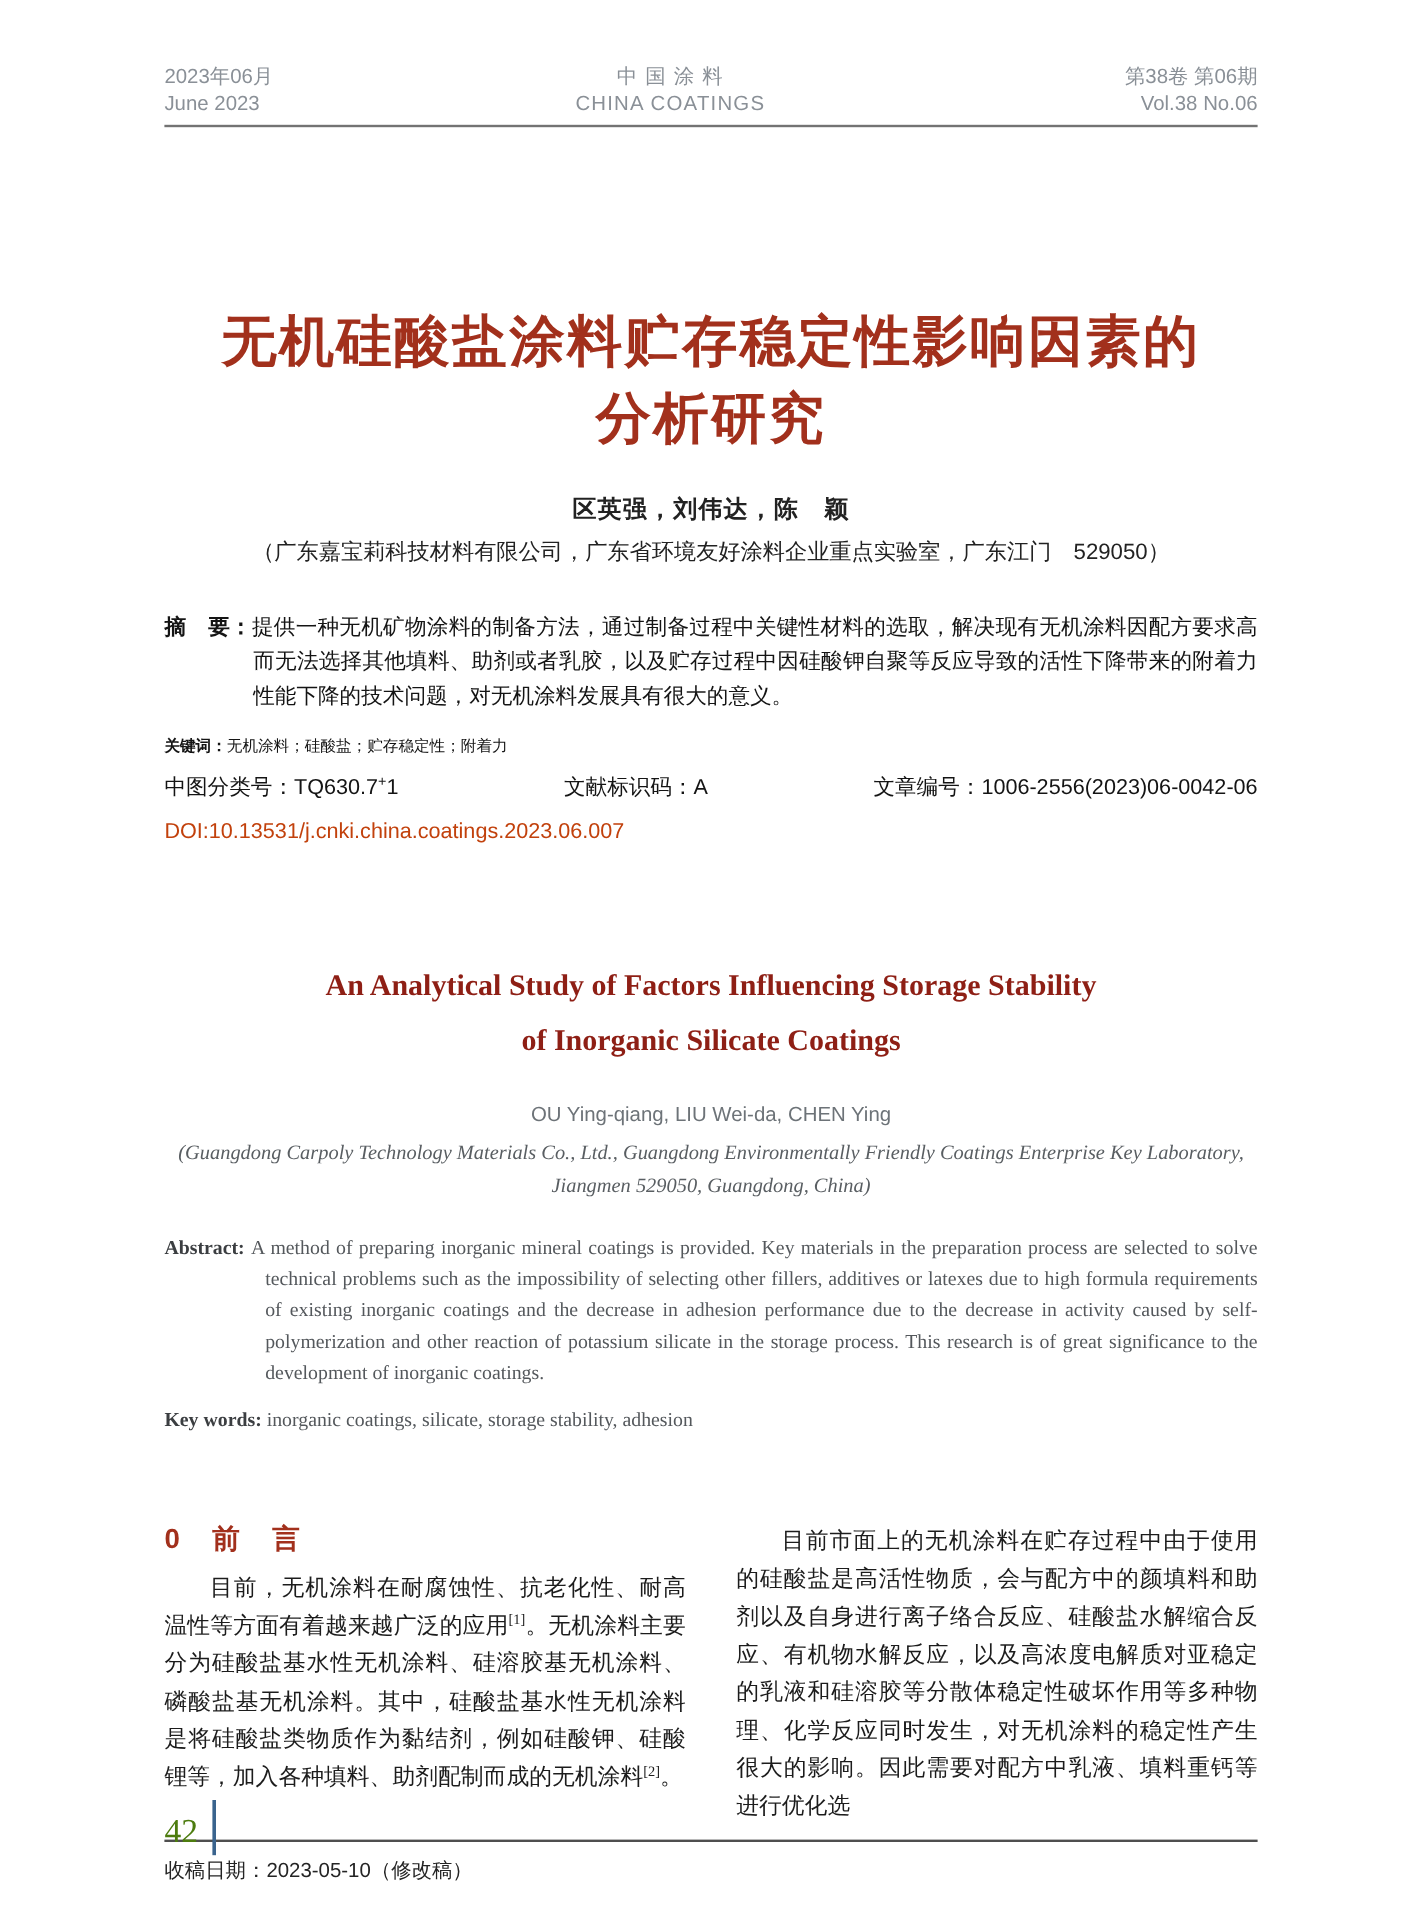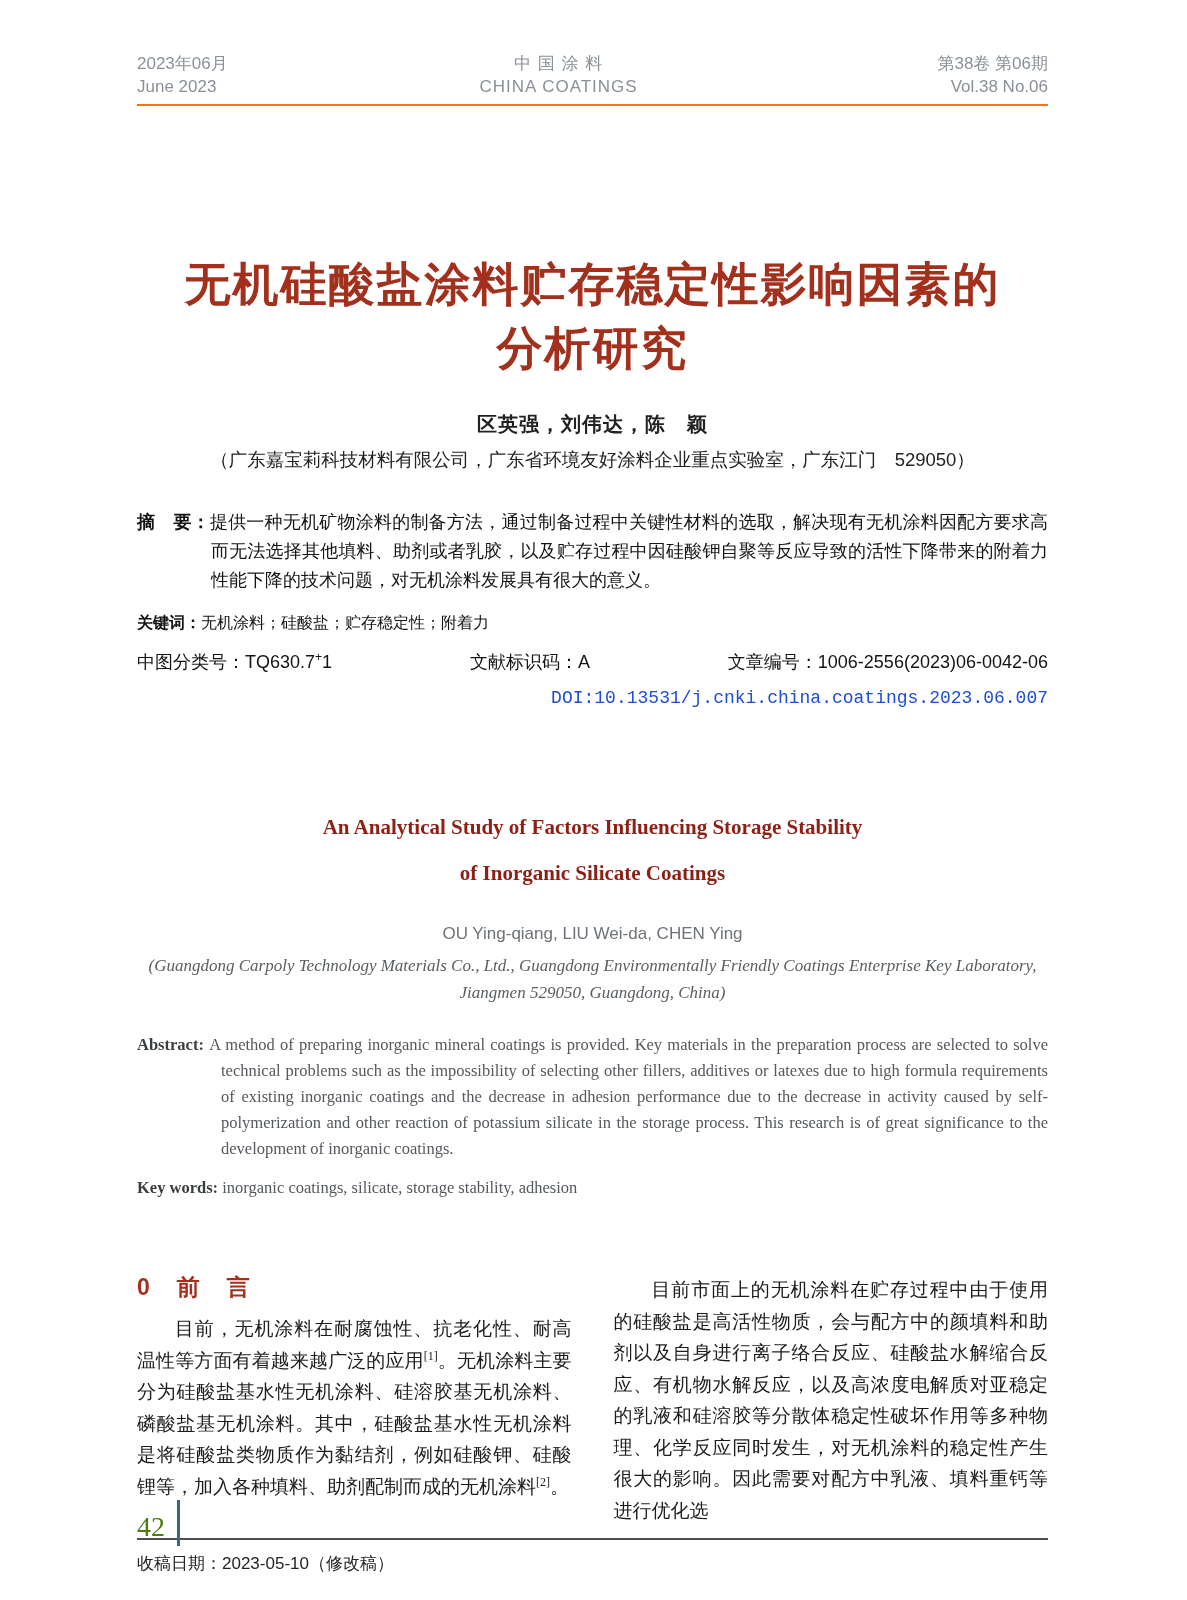--- a/index.html
+++ b/index.html
@@ -6,54 +6,54 @@
   body{
     width:1187px;height:1600px;background:#ffffff;position:relative;
     font-family:"Liberation Sans",sans-serif;color:#1f1f1f;
     -webkit-font-smoothing:antialiased;overflow:hidden;
   }
   .content{width:911px;margin:0 auto 0 137px;}
 
   
   .jheader{
     padding-top:52px;display:flex;justify-content:space-between;align-items:flex-end;
-    border-bottom:2px solid #f97316;padding-bottom:6px;
+    border-bottom:2px solid #737373;padding-bottom:6px;
   }
   .jheader .col{color:#8a9097;font-size:17px;line-height:23px;}
   .jheader .col.center{text-align:center;letter-spacing:1px;}
   .jheader .col.right{text-align:right;margin-left:48px;}
 
   
   .zh-title{
     margin-top:146px;text-align:center;color:#a2301c;font-weight:bold;
     font-size:46px;line-height:64px;letter-spacing:2px;
   }
   .zh-authors{margin-top:26px;text-align:center;font-size:20px;color:#222;font-weight:bold;letter-spacing:1px;}
   .zh-affil{margin-top:9px;text-align:center;font-size:18.5px;color:#222;}
 
   
   .zh-abstract{
     margin-top:36px;font-size:18px;line-height:29px;color:#141414;
     text-align:justify;padding-left:74px;text-indent:-74px;
   }
   .zh-abstract .lbl{font-weight:bold;}
-  .zh-keywords{margin-top:4px;font-size:16px;color:#141414;}
+  .zh-keywords{margin-top:4px;font-size:13px;color:#141414;}
   .zh-keywords .lbl{font-weight:bold;}
 
   .meta-row{
     display:flex;justify-content:space-between;
     font-size:18px;color:#141414;
   }
   .meta-row sup{font-size:12px;}
-  .doi-line{margin-top:14px;font-size:18px;color:#1d4ed8;font-family:Liberation Mono, monospace;text-align:right;}
+  .doi-line{margin-top:14px;font-size:18px;color:#c2410c;font-family:Liberation Sans, sans-serif;}
 
   
   .en-title{
     margin-top:96px;text-align:center;color:#8e1f15;font-weight:bold;
-    font-family:"Liberation Serif",serif;font-size:21px;line-height:46px;
+    font-family:"Liberation Serif",serif;font-size:25px;line-height:46px;
   }
   .en-authors{margin-top:28px;text-align:center;color:#6d7378;font-size:17px;}
   .en-affil{margin-top:8px;text-align:center;color:#595e62;font-size:17px;line-height:27px;
     font-family:"Liberation Serif",serif;font-style:italic;}
 
   .en-abstract{
     margin-top:26px;font-family:"Liberation Serif",serif;color:#54585c;
     font-size:16.5px;line-height:26px;text-align:justify;
     padding-left:84px;text-indent:-84px;
   }

